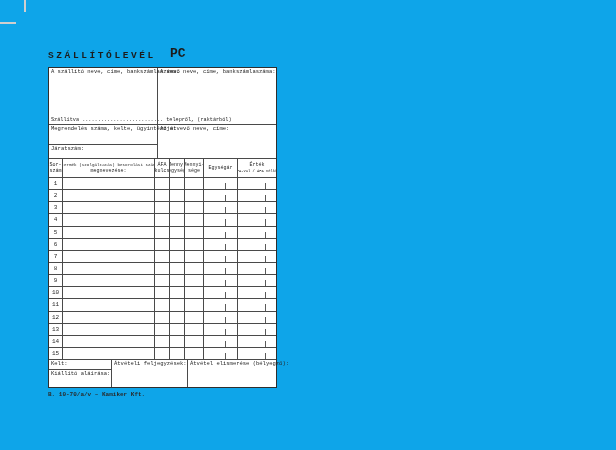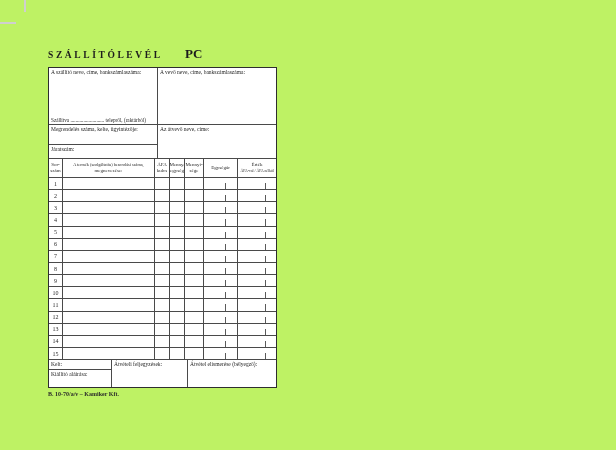--- a/index.html
+++ b/index.html
@@ -1,29 +1,29 @@
 <!DOCTYPE html>
 <html><head>
 <meta charset="utf-8">
 <style>
   html,body { margin:0; padding:0; background:#ffffff; }
   .canvas {
-    position:relative; width:616px; height:450px; background:#bef264;
-    font-family:Liberation Serif, serif; color:#262626; overflow:hidden;
+    position:relative; width:616px; height:450px; background:#0ea5e9;
+    font-family:Liberation Mono, monospace; color:#262626; overflow:hidden;
   }
   
   .scan-v { position:absolute; left:24px; top:0; width:2px; height:12px; background:#cfcfcf; }
   .scan-h { position:absolute; left:0; top:22px; width:16px; height:2px; background:#cfcfcf; }
 
   .title {
     position:absolute; left:48px; top:50px; font-size:9.5px; font-weight:bold;
     letter-spacing:2.6px; color:#1c1c1c; white-space:nowrap;
   }
   .form-code {
-    position:absolute; left:185px; top:46px; font-size:13px; font-weight:bold; color:#1c1c1c;
+    position:absolute; left:170px; top:46px; font-size:13px; font-weight:bold; color:#1c1c1c;
   }
 
   .form {
     position:absolute; left:48px; top:67px; width:227px; height:319px;
     border:1.5px solid #2e2e2e; box-sizing:content-box; background:#fff;
   }
   .form * { box-sizing:border-box; }
   .abs { position:absolute; }
   .lbl { font-size:5.5px; line-height:6.5px; white-space:nowrap; padding:1px 2px; display:block; }
 

